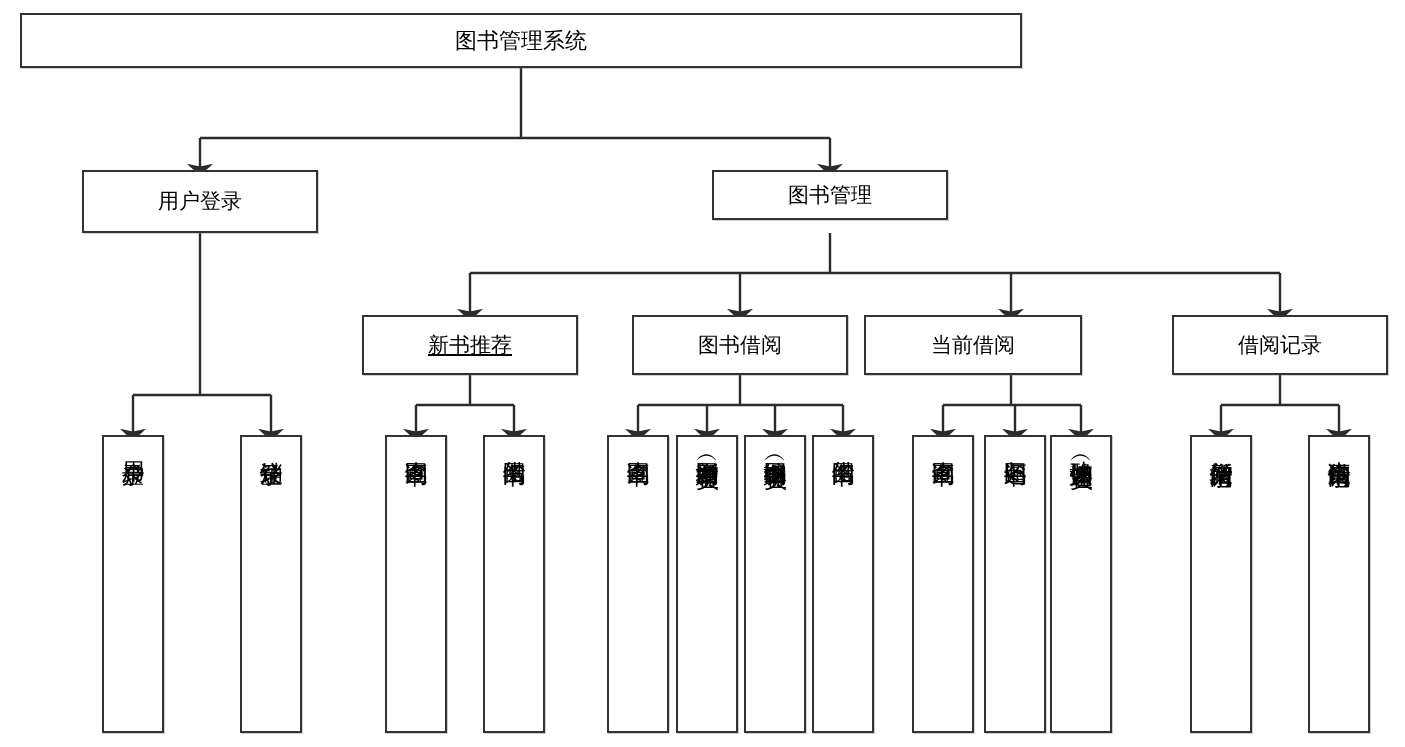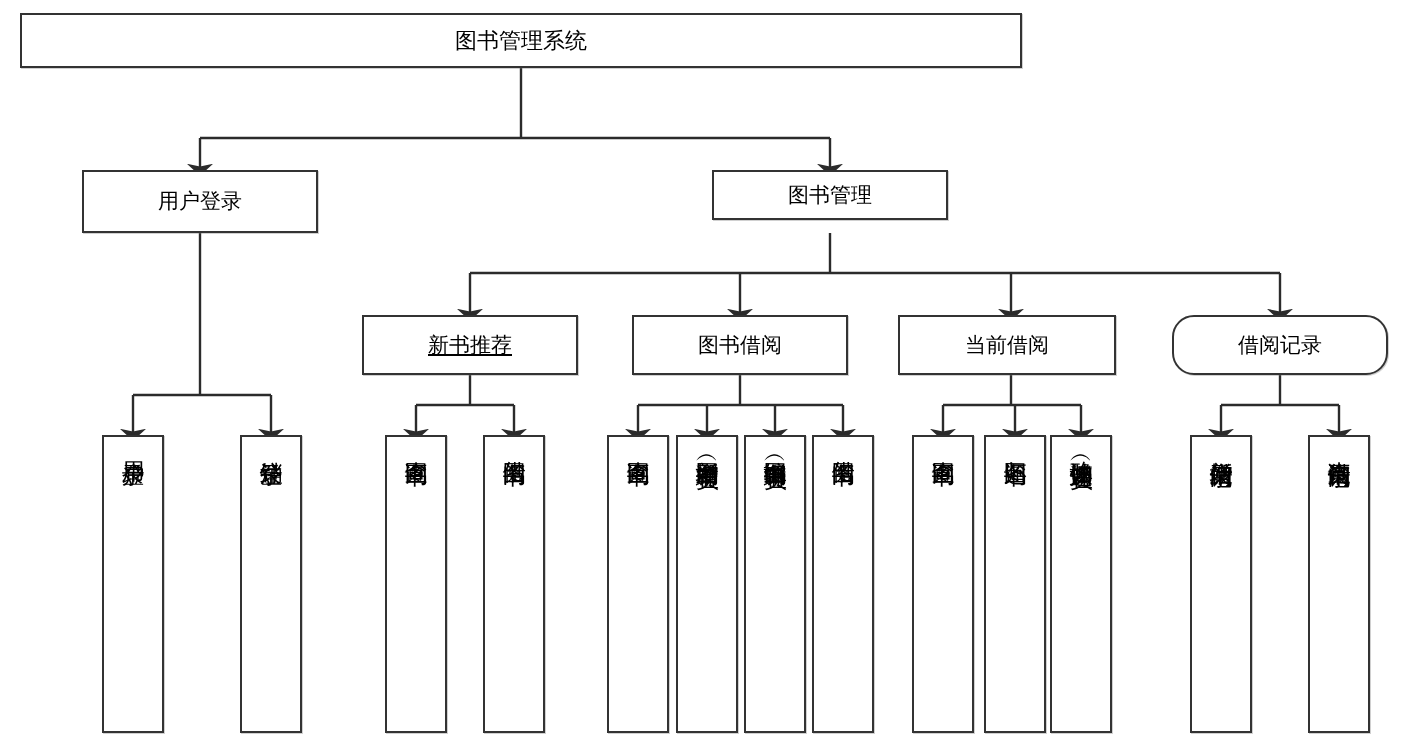--- a/index.html
+++ b/index.html
@@ -127,24 +127,24 @@
       </div>
       <div class="node horiz" style="left: 712px; top: 170px; width: 236px; height: 50px;">
         <span class="lbl">图书管理</span>
       </div>
       <div class="node horiz" style="left: 362px; top: 315px; width: 216px; height: 60px; text-decoration: underline;">
         <span class="lbl">新书推荐</span>
       </div>
       <div class="node horiz" style="left: 632px; top: 315px; width: 216px; height: 60px;">
         <span class="lbl">图书借阅</span>
       </div>
-      <div class="node horiz" style="left: 898px; top: 315px; width: 218px; height: 60px;">
+      <div class="node horiz" style="left: 864px; top: 315px; width: 218px; height: 60px;">
         <span class="lbl">当前借阅</span>
       </div>
-      <div class="node horiz" style="left: 1172px; top: 315px; width: 216px; height: 60px; border-radius: 22px;">
+      <div class="node horiz" style="left: 1172px; top: 315px; width: 216px; height: 60px;">
         <span class="lbl">借阅记录</span>
       </div>
       <div class="node vert" style="left: 102px; top: 435px; width: 62px; height: 298px;">
         <span class="lbl">用户登录</span>
       </div>
       <div class="node vert" style="left: 240px; top: 435px; width: 62px; height: 298px;">
         <span class="lbl">注销登录</span>
       </div>
       <div class="node vert" style="left: 385px; top: 435px; width: 62px; height: 298px;">
         <span class="lbl">查询图书</span>

